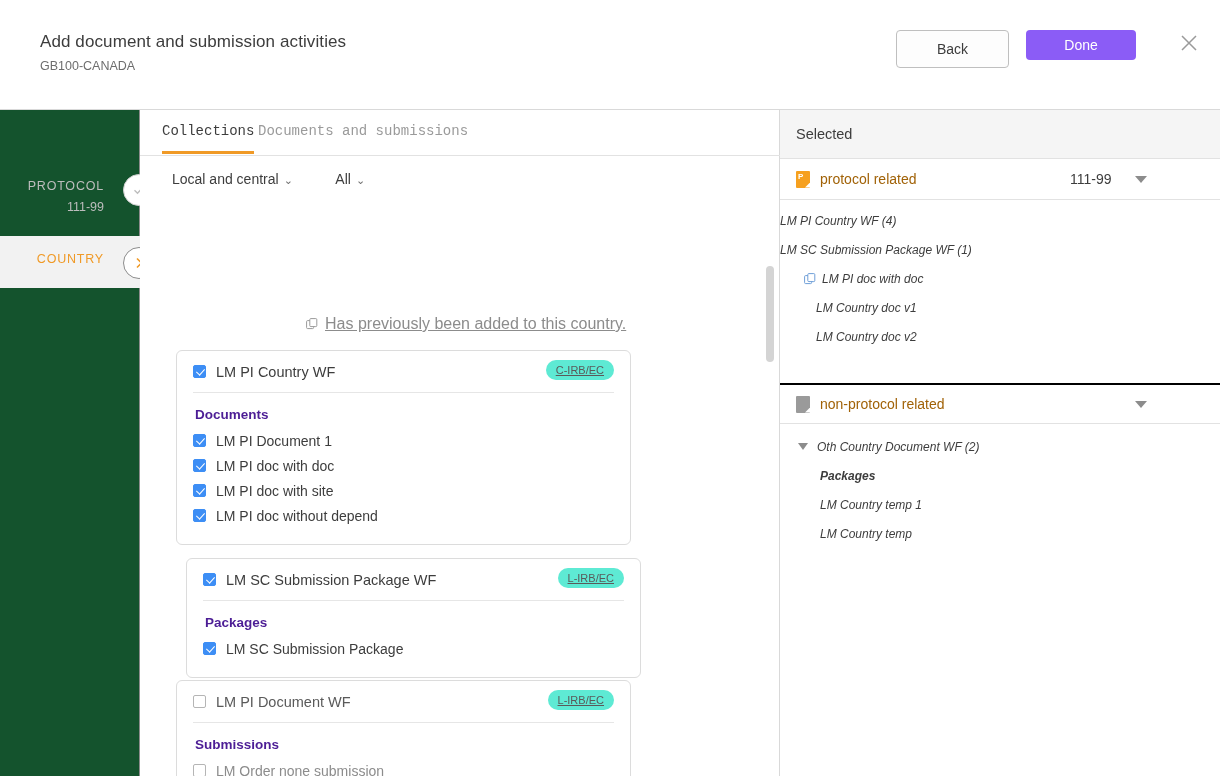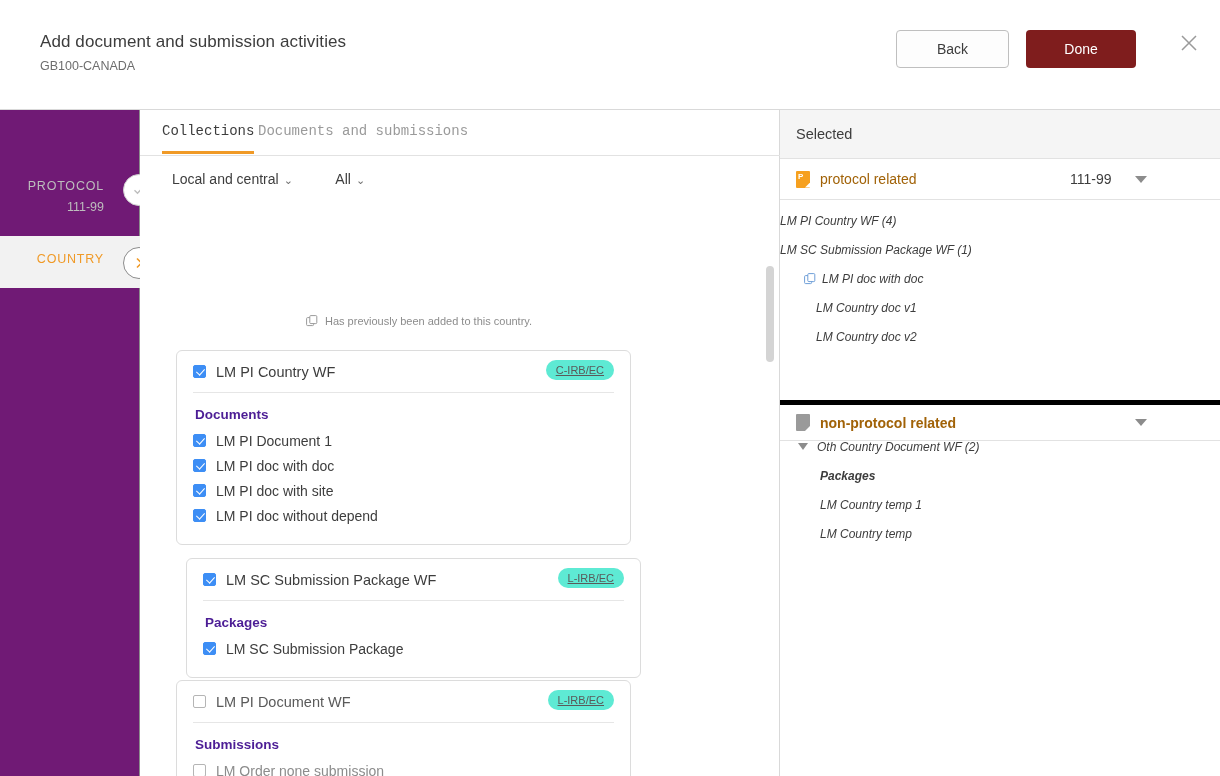--- a/index.html
+++ b/index.html
@@ -24,35 +24,35 @@
     position: absolute; left: 40px; top: 59px;
     font-size: 12.5px; color: #6d6d6d;
   }
   .btn-back {
     position: absolute; left: 896px; top: 30px; width: 113px; height: 38px;
     background: #fdfdfd; border: 1px solid #bfbfbf; border-radius: 4px;
     font-size: 14px; color: #3d3d3d; cursor: pointer;
     font-family: "Liberation Sans", sans-serif;
   }
   .btn-done {
-    position: absolute; left: 1026px; top: 30px; width: 110px; height: 38px;
-    background: #7f1d1d; border: none; border-radius: 4px;
+    position: absolute; left: 1026px; top: 30px; width: 110px; height: 30px;
+    background: #8b5cf6; border: none; border-radius: 4px;
     font-size: 14px; color: #ffffff; cursor: pointer;
     font-family: "Liberation Sans", sans-serif;
   }
   .btn-close {
     position: absolute; left: 1176px; top: 30px; width: 26px; height: 26px;
     cursor: pointer; color: #9a9a9a;
   }
   .btn-close svg { display:block; }
 
   
   .stepper {
     position: absolute; left: 0; top: 110px; width: 140px; height: 666px;
-    background: #701a75; border-right: 1px solid #d9d9d9;
+    background: #14532d; border-right: 1px solid #d9d9d9;
   }
   .stepper-line {
     position: absolute; left: 139px; top: 0px; width: 1px; height: 666px;
     background: #8c8c8c;
   }
   .step {
     position: absolute; left: 0; width: 140px; height: 52px;
   }
   .step.protocol { top: 58px; }
   .step.country  { top: 126px; background: #f2f2f2; width: 140px; }
@@ -93,22 +93,22 @@
 
   .filters { position: absolute; left: 32px; top: 60px; }
   .filter {
     display: inline-block; font-size: 14px; color: #3d3d3d;
     cursor: pointer; margin-right: 38px;
   }
   .caret-sm { display:inline-block; margin-left: 5px; color:#6d6d6d; font-size: 11px; }
 
   .note {
     position: absolute; left: 166px; top: 205px;
-    font-size: 11px; color: #8c8c8c;
-    display: flex; align-items: center; gap: 7px;
+    font-size: 16px; color: #8c8c8c;
+    display: flex; align-items: center; gap: 7px; text-decoration: underline;
   }
 
   .cards {
     position: absolute; left: 0; top: 130px; width: 640px; height: 536px;
     overflow: hidden;
   }
   .card {
     position: absolute; left: 36px; width: 455px;
     background: #fff; border: 1px solid #dcdcdc; border-radius: 6px;
   }
@@ -163,21 +163,21 @@
   }
   .right-head-title {
     position: absolute; left: 16px; top: 16px; font-size: 14.5px; color: #3d3d3d;
   }
   .group-row {
     position: absolute; left: 0; width: 440px; height: 41px;
     border-bottom: 1px solid #e2e2e2;
     display: flex; align-items: center;
   }
   .group-row.protocol     { top: 49px; border-top: none; }
-  .group-row.nonprotocol  { top: 290px; border-top: 5px solid #000000; font-weight: bold; }
+  .group-row.nonprotocol  { top: 273px; border-top: 2px solid #000000; }
   .doc-icon {
     position: relative; margin-left: 16px; width: 14px; height: 17px;
     flex: 0 0 14px;
   }
   .doc-icon .sheet {
     position: absolute; inset: 0; border-radius: 1px;
   }
   .doc-icon.orange .sheet { background: #f6a01e; }
   .doc-icon.gray   .sheet { background: #9a9a9a; }
   .doc-icon .fold {

